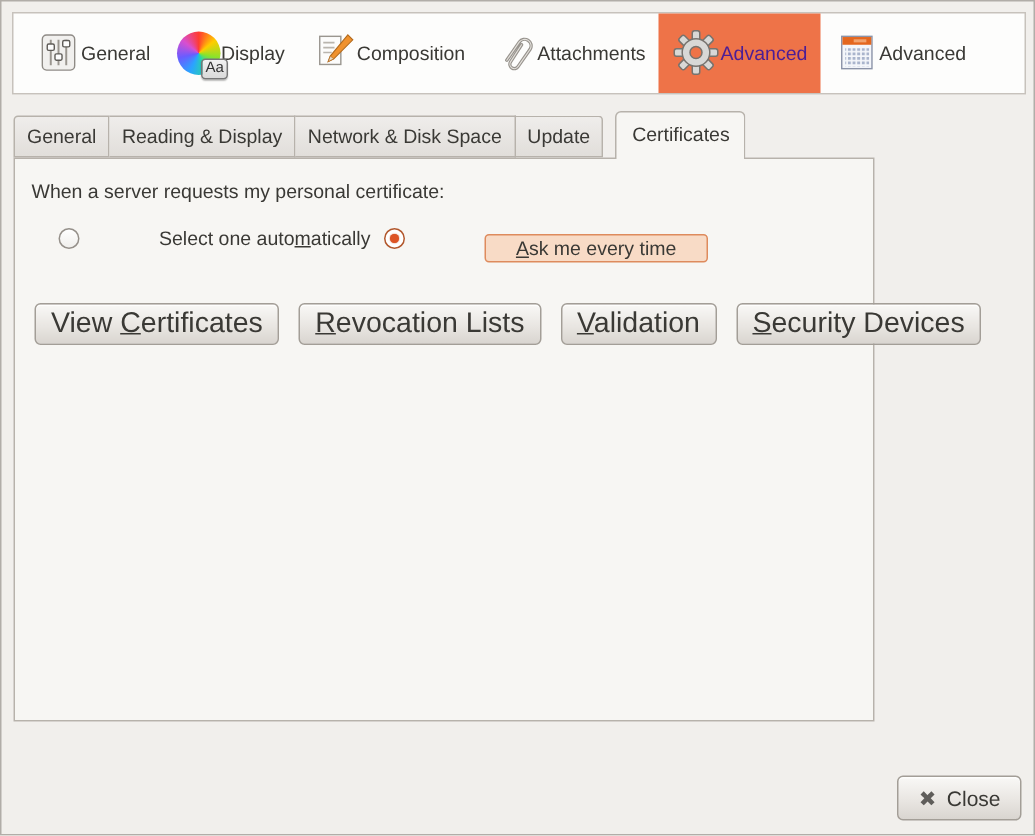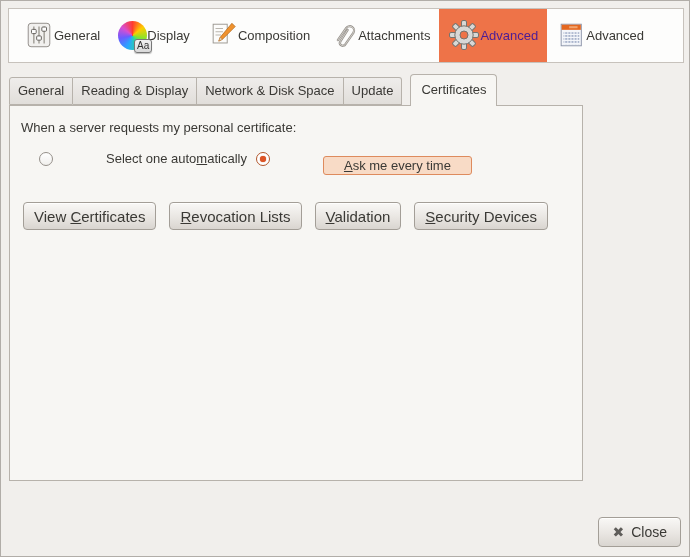--- a/index.html
+++ b/index.html
@@ -86,21 +86,21 @@
     border-radius:3px; padding:1px 20px;margin-top:14px;
   }
   .mn { text-decoration:underline; }
 
   .btn-row { display:flex; gap:13px; margin:27px 0 0 13px; }
   .btn {
     display:inline-flex; align-items:center; height:28px; padding:0 10px;
     background:linear-gradient(#f9f8f6,#e9e6e2 55%,#d9d5d0);
     border:1px solid #a39e97; border-radius:4px;
     box-shadow:inset 0 1px 0 rgba(255,255,255,.8);
-    color:var(--text,#3A3935); font-size:15px; white-space:nowrap; cursor:default;
+    color:var(--text,#3A3935); font-size:19px; white-space:nowrap; cursor:default;
   }
 
   
   .close-btn {
     position:absolute; right:8px; bottom:9px; height:30px; padding:0 13px;
     font-size:14px;
   }
   .close-x { color:#5f5d5a; font-size:14px; margin-right:7px; }
 </style>
 </head>

